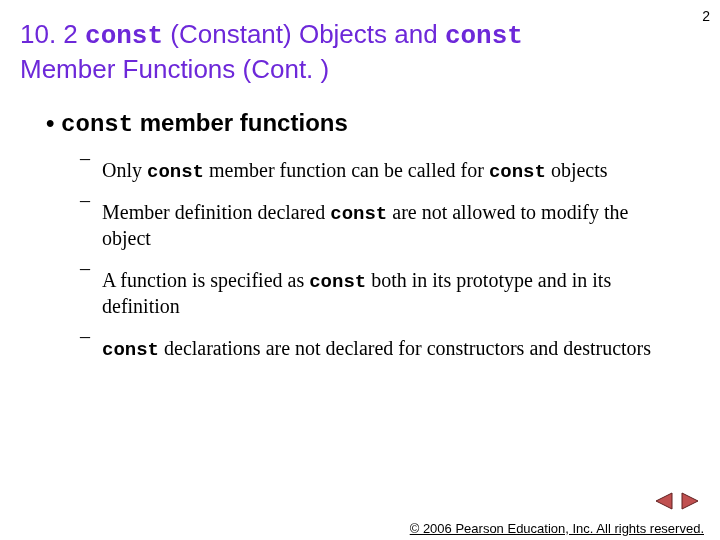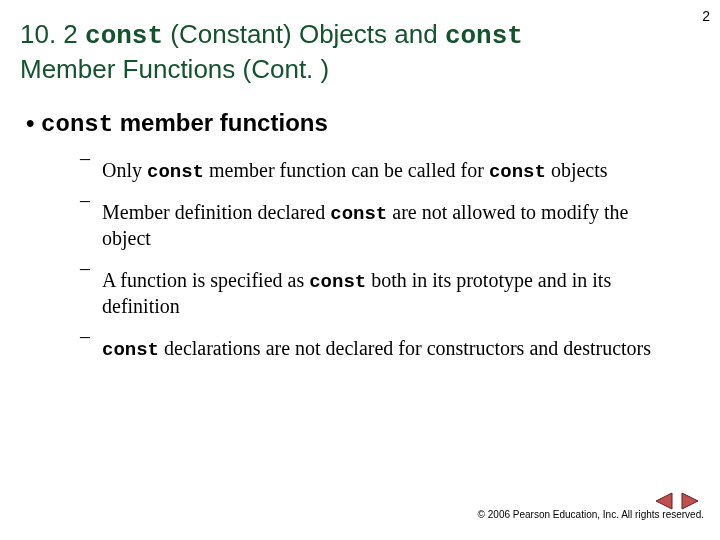--- a/index.html
+++ b/index.html
@@ -20,31 +20,31 @@
   .page-number {
     position: absolute;
     top: 8px;
     right: 10px;
     font-size: 14px;
     color: #000;
   }
   .title {
     font-size: 26px;
     font-weight: normal;
-    color: #14532d;
+    color: #6d28d9;
     line-height: 1.28;
     margin-bottom: 22px;
     max-width: 600px;
   }
   .title .mono { font-family: "Courier New", monospace; font-weight: bold; }
   .bullet-l1 {
     font-size: 24px;
     font-weight: bold;
     color: #000;
-    margin-left: 6px;
+    margin-left: 26px;
     margin-bottom: 8px;
   }
   .bullet-l1 .mono { font-family: "Courier New", monospace; font-weight: bold; }
   .sub-list {
     margin-left: 60px;
     max-width: 590px;
   }
   .sub-item {
     font-family: "Times New Roman", Times, serif;
     font-size: 20px;
@@ -54,25 +54,26 @@
     display: flex;
   }
   .sub-item .dash {
     flex: 0 0 auto;
     width: 22px;
   }
   .sub-item .txt { flex: 1; margin-top: 12px; }
   .sub-item .mono { font-family: "Courier New", monospace; font-weight: bold; font-size: 19px; }
   .footer {
     position: absolute;
-    bottom: 20px;
+    bottom: 4px;
     right: 16px;
-    font-size: 10px;
+    font-size: 13px;
     color: #000;
     font-family: Arial, sans-serif;
+    text-decoration: underline;
   }
   .nav-arrows {
     position: absolute;
     bottom: 30px;
     right: 20px;
     display: flex;
     gap: 6px;
   }
   .arrow-btn {
     cursor: pointer;

